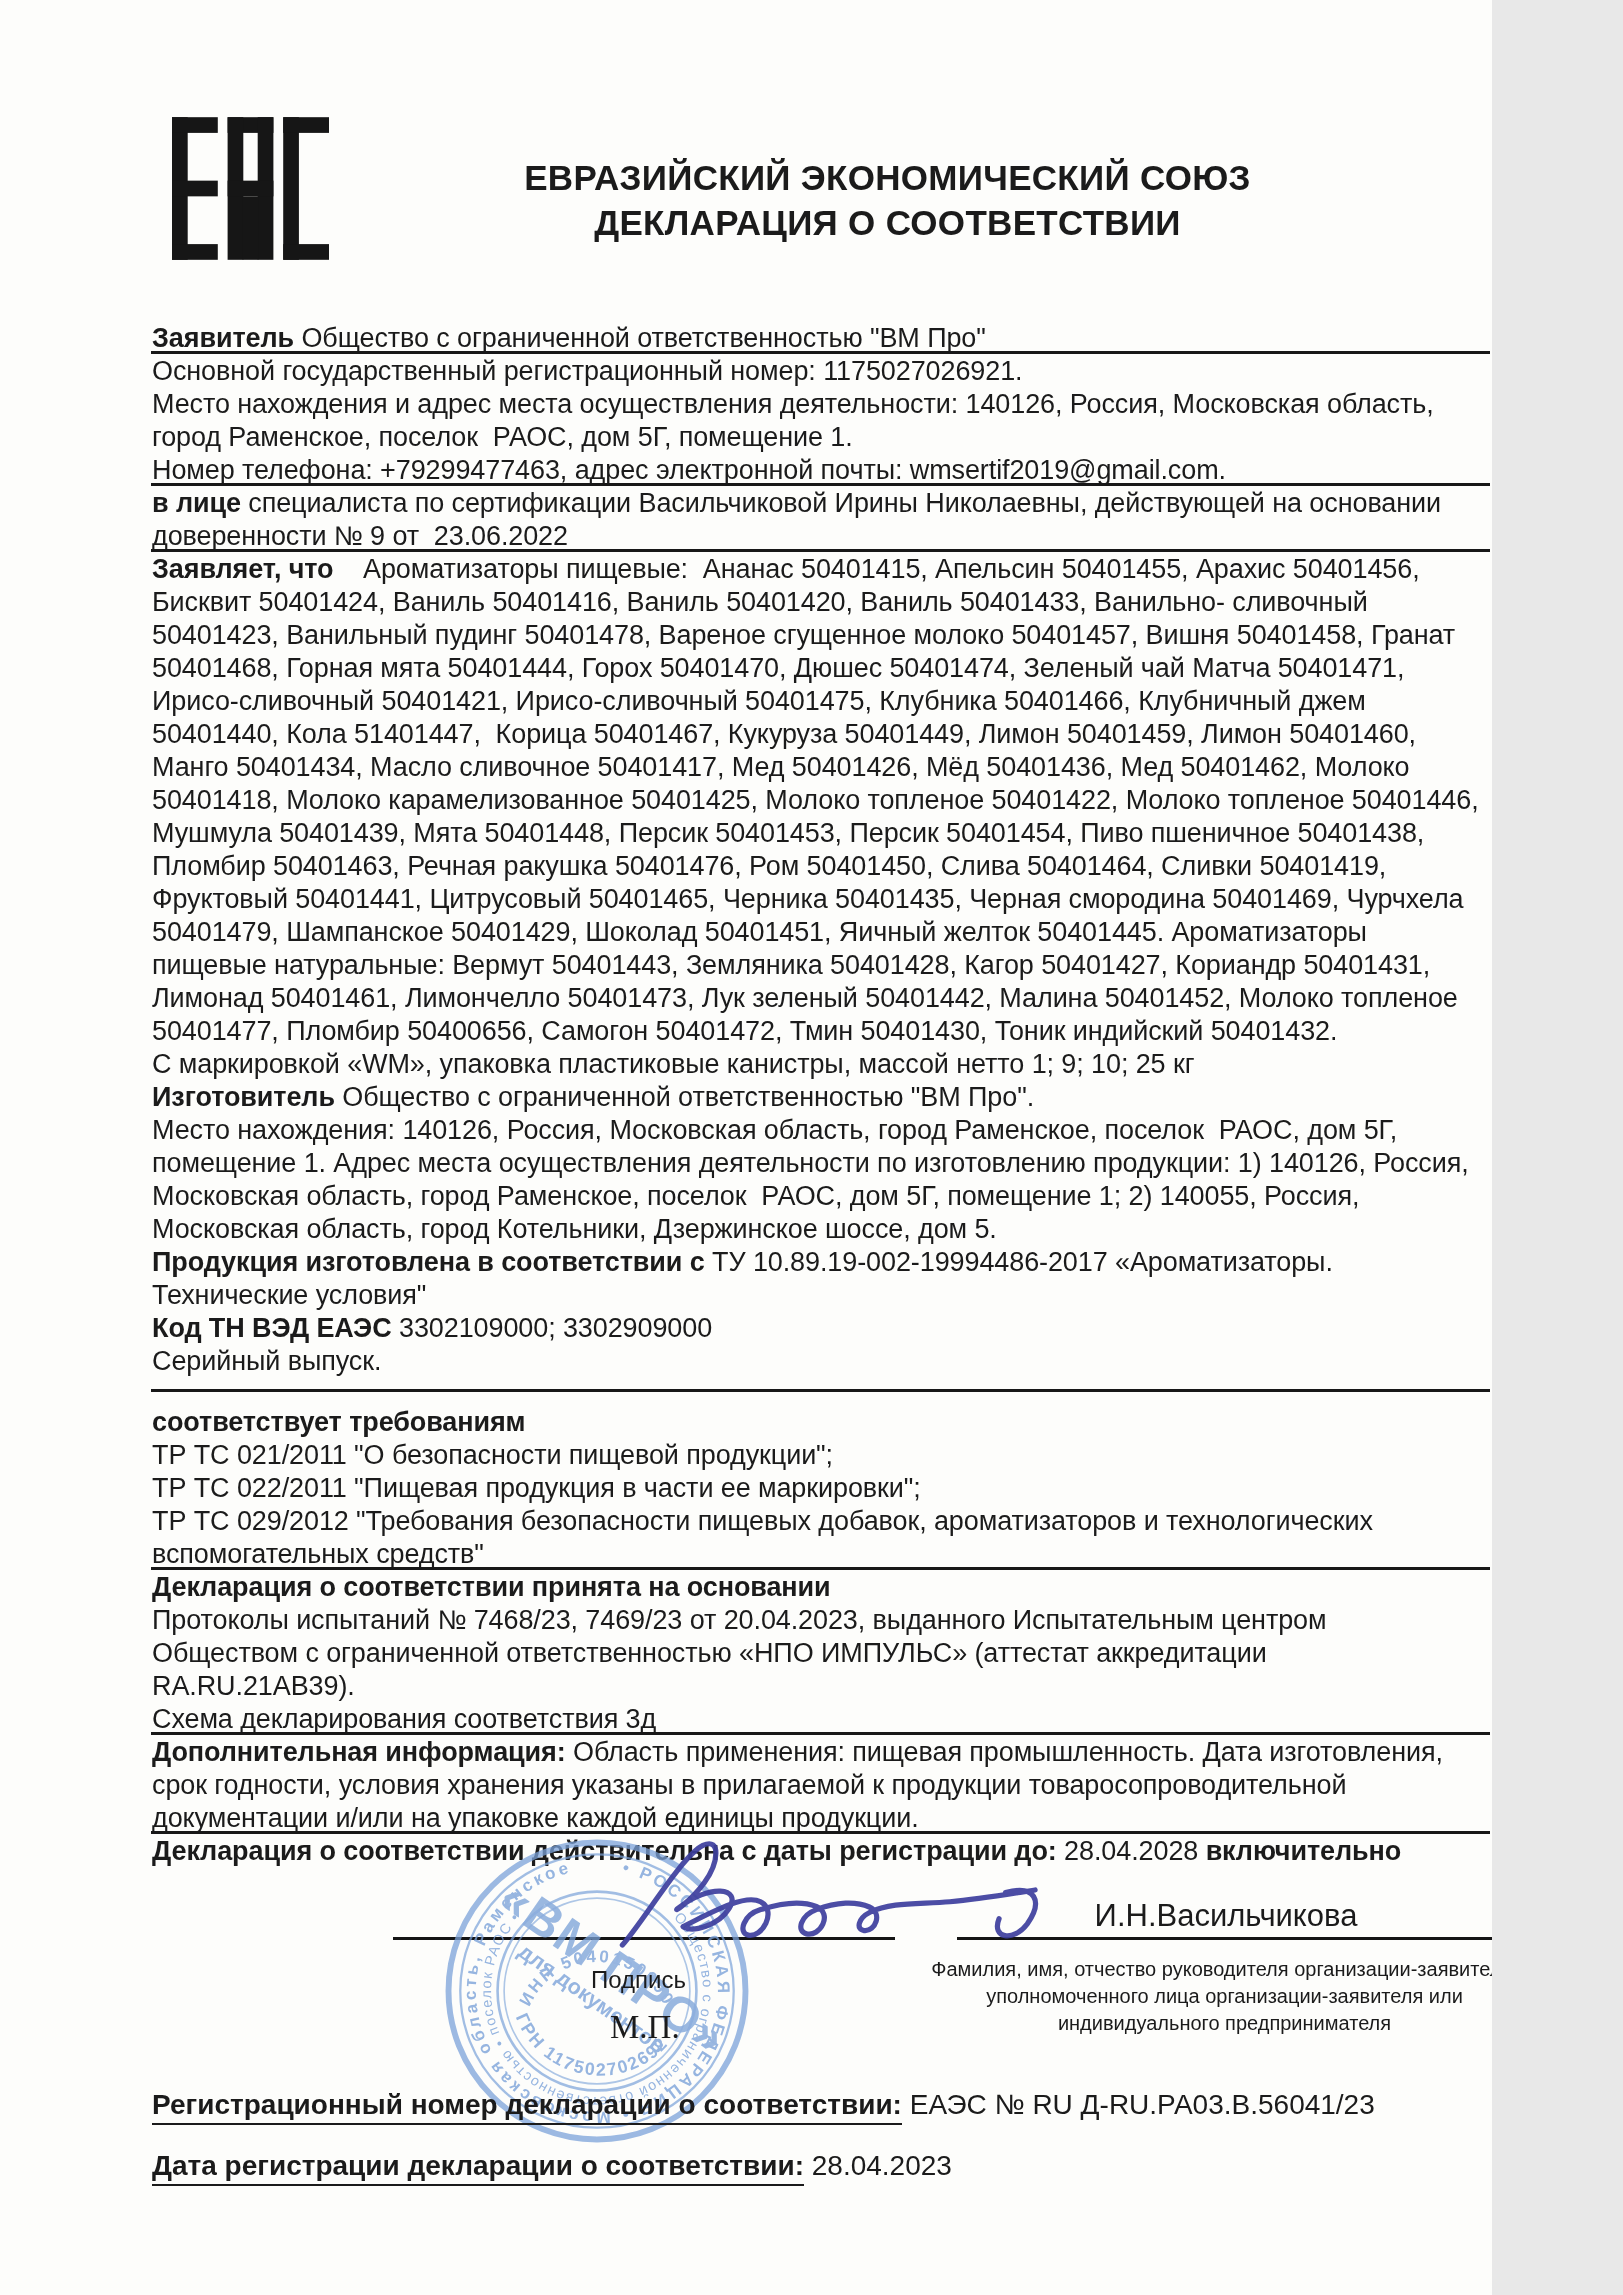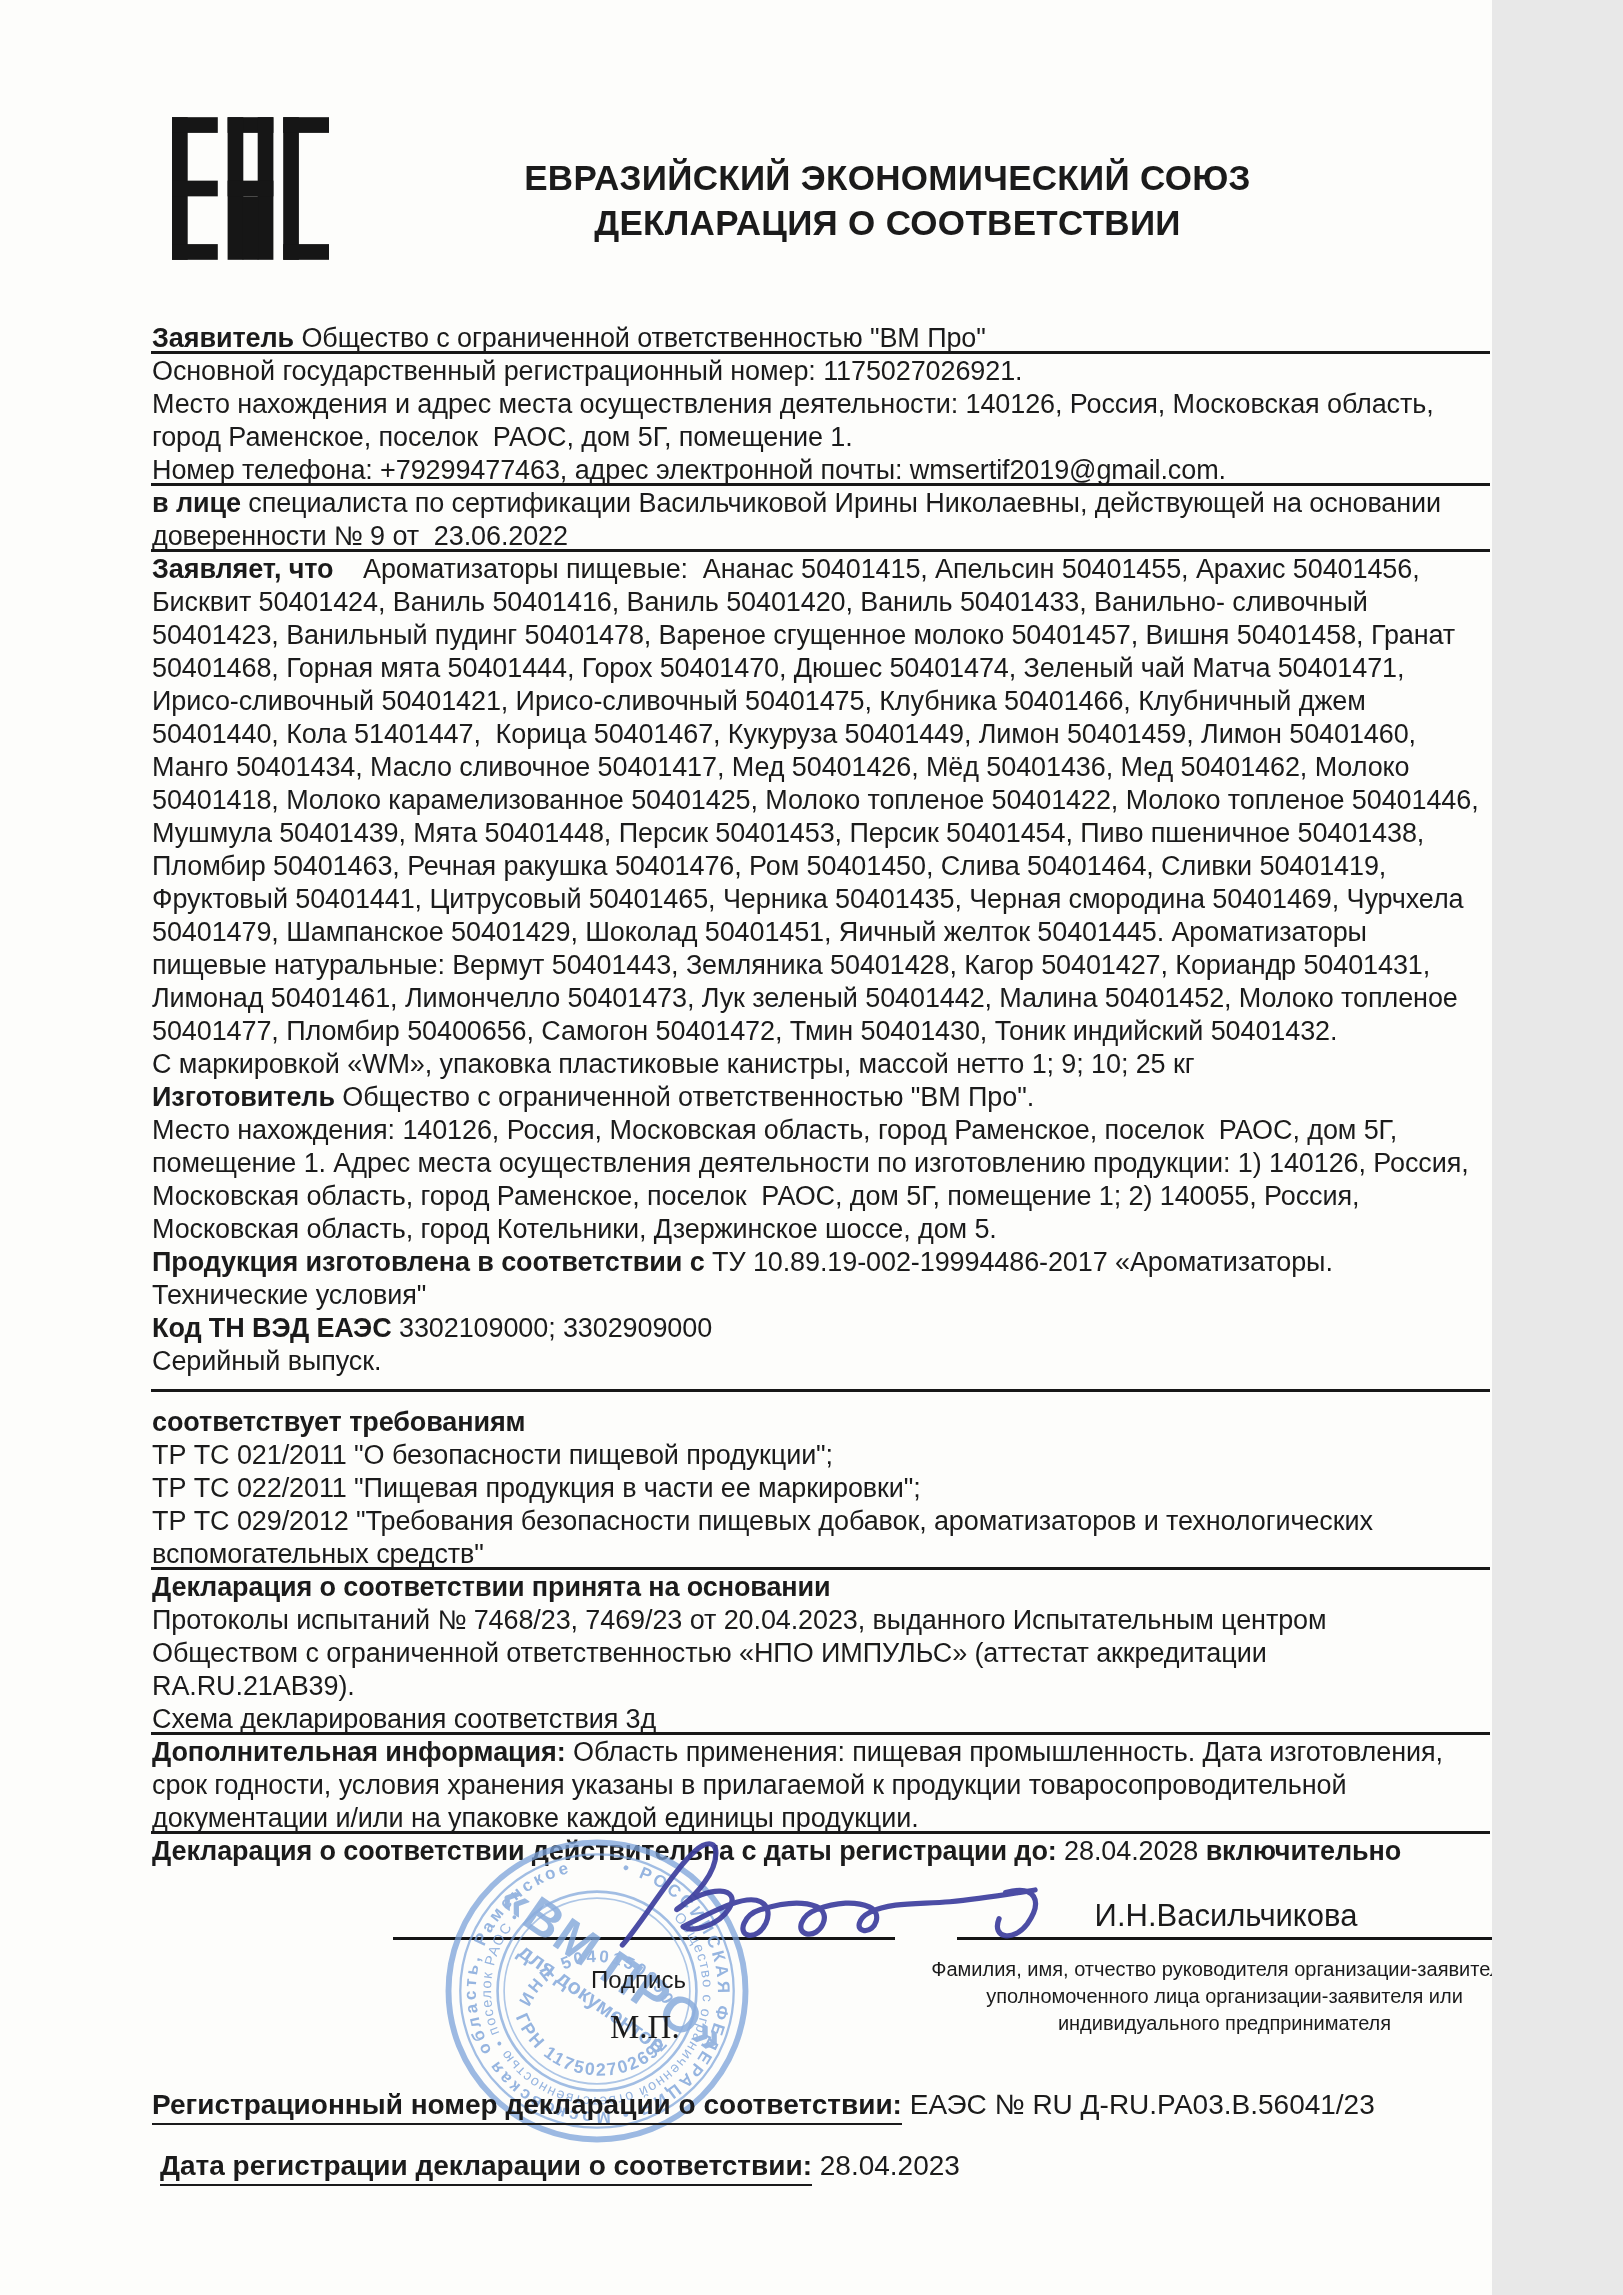--- a/index.html
+++ b/index.html
@@ -48,21 +48,21 @@
   .mp-caption{
     position:absolute;left:610px;top:2009px;font-size:33px;z-index:4;
     font-family:"Liberation Serif", serif;
   }
   .stamp{position:absolute;left:440px;top:1834px;width:314px;height:314px;z-index:3;opacity:0.88;}
   .signature-svg{position:absolute;left:606px;top:1827px;width:452px;height:141px;z-index:4;}
   
   .footer-line{position:absolute;left:152px;font-size:28px;white-space:pre;z-index:4;}
   .footer-line .lbl{font-weight:bold;border-bottom:2.6px solid #1b1b1b;padding-bottom:2.6px;}
   .reg-line{top:2089px;}
-  .date-line{top:2150px;margin-left:8px;}
+  .date-line{top:2150px;}
 </style>
 </head>
 <body>
 
 <div class="page">
 
   <svg class="eac-logo" viewBox="0 0 240 218" aria-hidden="true">
     <g fill="#161616">
 
       <rect x="0" y="0" width="24" height="218"></rect>

